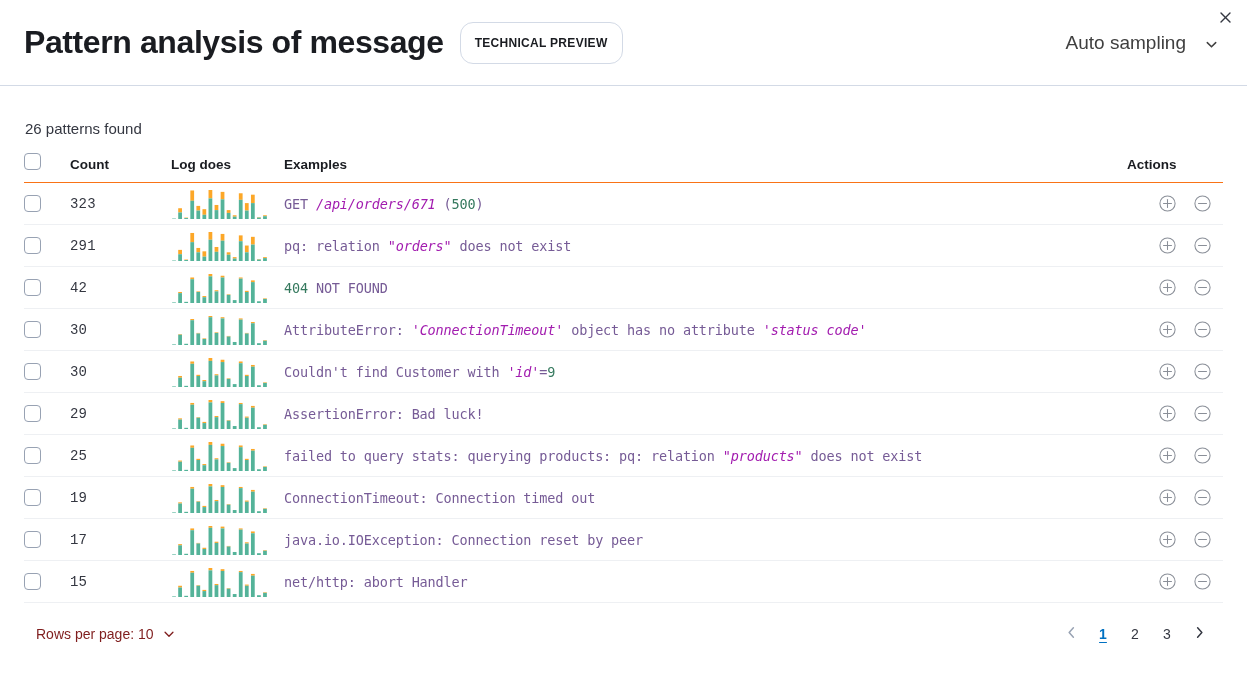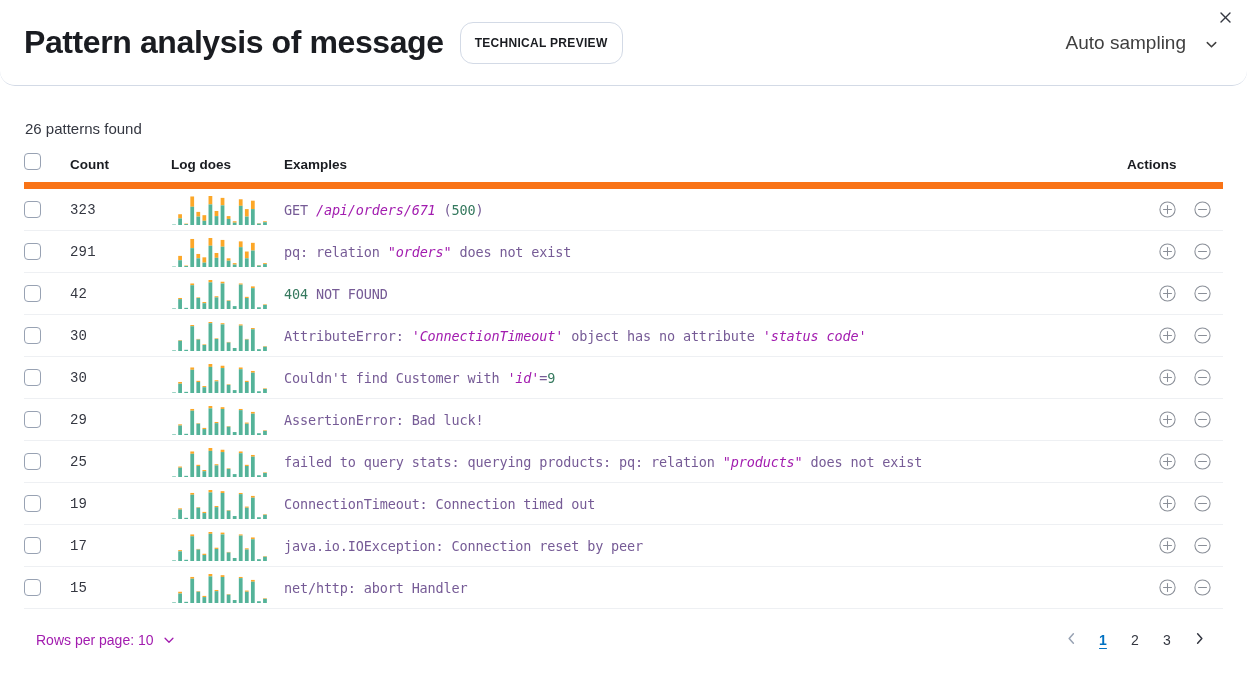--- a/index.html
+++ b/index.html
@@ -13,21 +13,20 @@
   }
 
   
   .flyout-header {
     position: relative;
     height: 86px;
     border-bottom: 1px solid #d3dae6;
     display: flex;
     align-items: center;
     padding: 0 24px;
-    border-radius: 15px;
   }
   .header-left {
     display: flex;
     align-items: center;
     gap: 16px;
     flex: 1 1 auto;
     min-width: 0;
   }
   .page-title {
     font-size: 32px;
@@ -86,21 +85,21 @@
     width: 100%;
     border-collapse: collapse;
     table-layout: fixed;
   }
   table.patterns th {
     text-align: left;
     font-size: 13.5px;
     font-weight: 700;
     color: #1a1c21;
     padding: 0 0 10px 0;
-    border-bottom: 7px solid #f97316;
+    border-bottom: 1px solid #f97316;
     vertical-align: bottom;
   }
   table.patterns td {
     border-bottom: 1px solid #eef0f3;
     padding: 0;
     height: 41px;
     vertical-align: middle;
   }
   .col-check { width: 46px; }
   .col-count { width: 101px; }
@@ -161,21 +160,21 @@
 
   
   .table-footer {
     display: flex;
     align-items: center;
     justify-content: space-between;
     padding: 18px 12px 0 12px;
   }
   .rows-per-page {
     display: flex; align-items: center; gap: 8px;
-    font-size: 14px; color: #a21caf; cursor: pointer;
+    font-size: 14px; color: #7f1d1d; cursor: pointer;
   }
   .pagination {
     display: flex; align-items: center; gap: 8px;
   }
   .pg-btn {
     min-width: 24px; height: 26px;
     display: flex; align-items: center; justify-content: center;
     font-size: 14px; color: #343741;
     cursor: pointer;
     padding: 0 4px;

